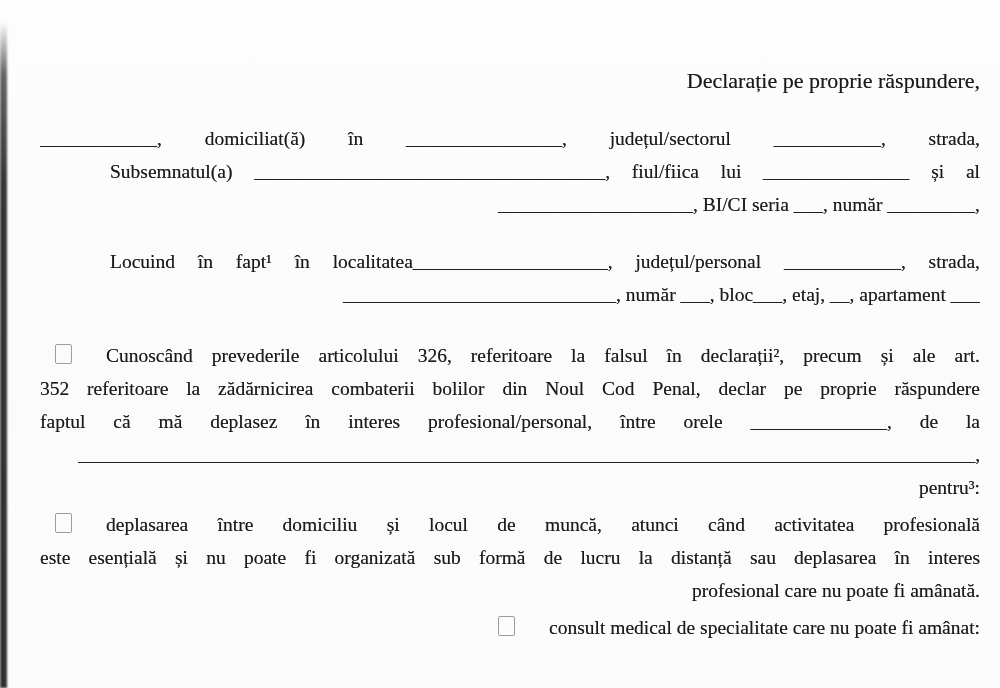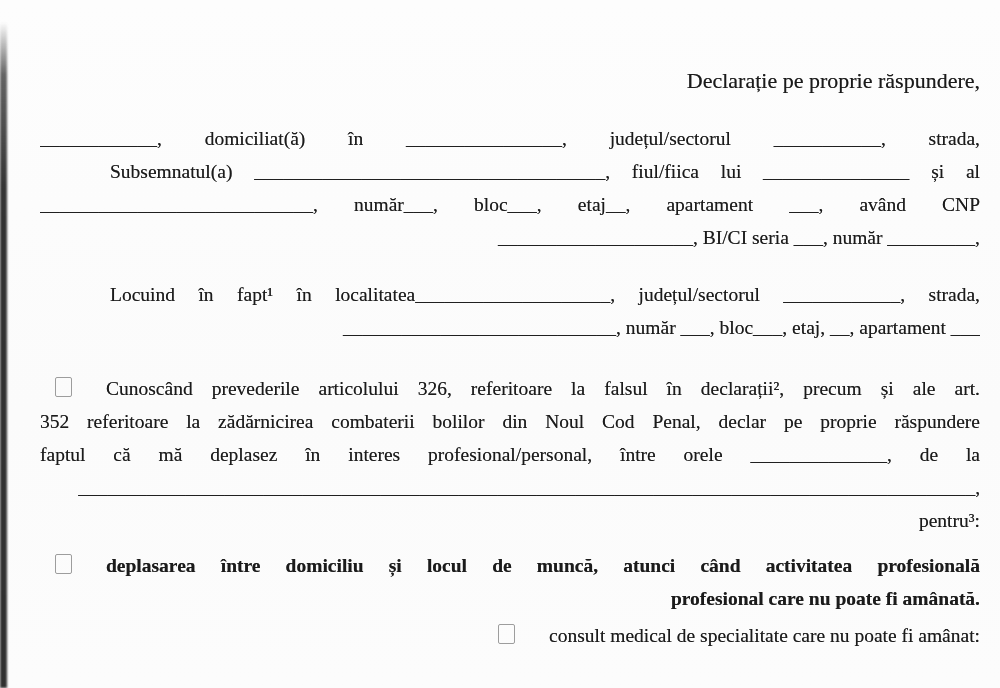--- a/index.html
+++ b/index.html
@@ -30,21 +30,21 @@
     margin-top: 64px;
     height: 34px;
     text-align: right;
     font-size: 22px;
     line-height: 34px;
   }
   .para { margin: 0; }
   .p1 { margin-top: 24px; }
   .p2 { margin-top: 24px; }
   .p3 { margin-top: 28px; }
-  .p4 { margin-top: 12px; font-weight: bold; }
+  .p4 { margin-top: 4px; }
   .p5 { margin-top: 4px; }
   .line { height: 33px; overflow: hidden; }
   .jl { text-align: justify; text-align-last: justify; text-justify: inter-word; }
   .la { text-align: right; }
   .ind { text-indent: 70px; }
   .cb {
     display: inline-block;
     width: 15px; height: 18px;
     border: 1.5px solid #9d9d9d;
     border-radius: 2px;
@@ -58,39 +58,39 @@
 
 <div class="page">
   <div class="edge"></div>
   <div class="content">
 
     <div class="title">Declarație pe proprie răspundere,</div>
 
     <div class="para p1">
       <div class="line jl">____________, domiciliat(ă) în ________________, județul/sectorul ___________, strada,</div>
       <div class="line jl ind">Subsemnatul(a) ____________________________________, fiul/fiica lui _______________ și al</div>
-      <div class="line jl">____________________________, număr___, bloc___, etaj__, apartament ___, având CNP</div>
       <div class="line la">____________________, BI/CI seria ___, număr _________,</div>
     </div>
 
     <div class="para p2">
-      <div class="line jl ind">Locuind în fapt¹ în localitatea____________________, județul/sectorul ____________, strada,</div>
+      <div class="line jl ind">Locuind în fapt¹ în localitatea____________________, județul/personal ____________, strada,</div>
       <div class="line la">____________________________, număr ___, bloc___, etaj, __, apartament ___</div>
     </div>
 
     <div class="para p3">
       <div class="line jl"><span class="cb"></span><span>Cunoscând prevederile articolului 326, referitoare la falsul în declarații², precum și ale art.</span></div>
       <div class="line jl">352 referitoare la zădărnicirea combaterii bolilor din Noul Cod Penal, declar pe proprie răspundere</div>
       <div class="line jl">faptul că mă deplasez în interes profesional/personal, între orele ______________, de la</div>
       <div class="line la">____________________________________________________________________________________________,</div>
       <div class="line la">pentru³:</div>
     </div>
 
     <div class="para p4">
       <div class="line jl"><span class="cb"></span><span>deplasarea între domiciliu și locul de muncă, atunci când activitatea profesională</span></div>
+      <div class="line jl">este esențială și nu poate fi organizată sub formă de lucru la distanță sau deplasarea în interes</div>
       <div class="line la">profesional care nu poate fi amânată.</div>
     </div>
 
     <div class="para p5">
       <div class="line la"><span class="cb"></span><span>consult medical de specialitate care nu poate fi amânat:</span></div>
     </div>
 
   </div>
 </div>
 

